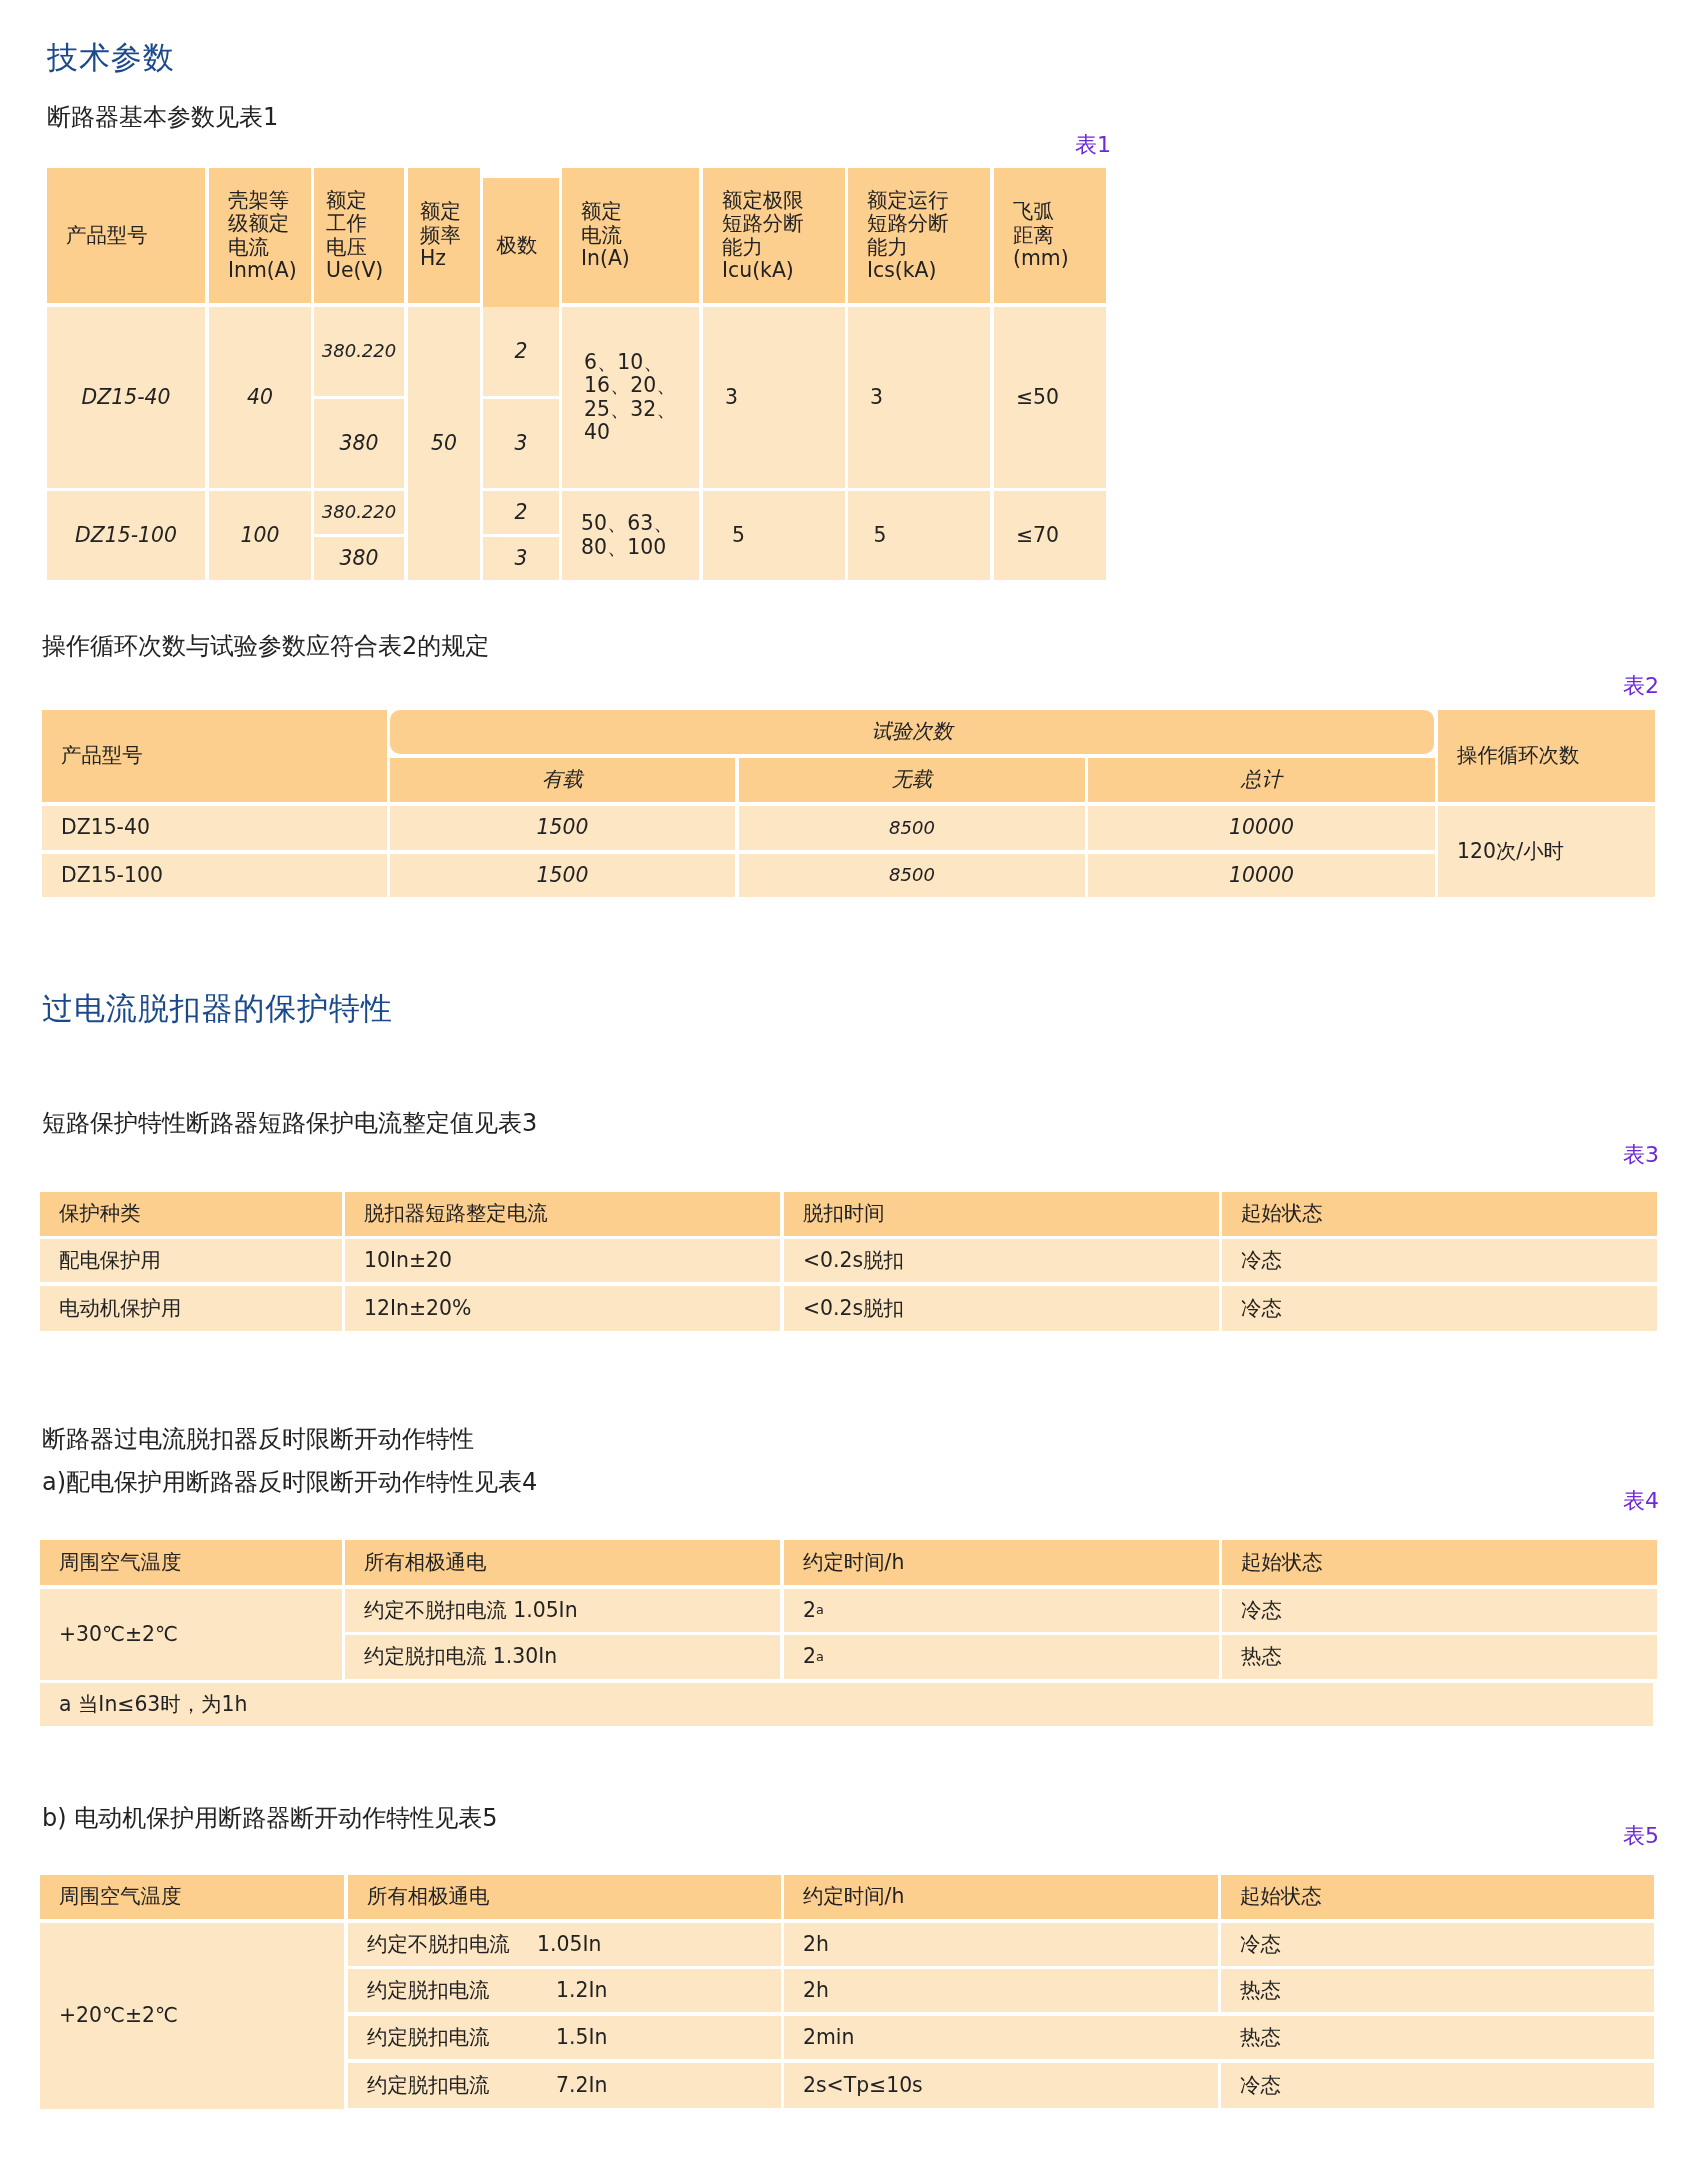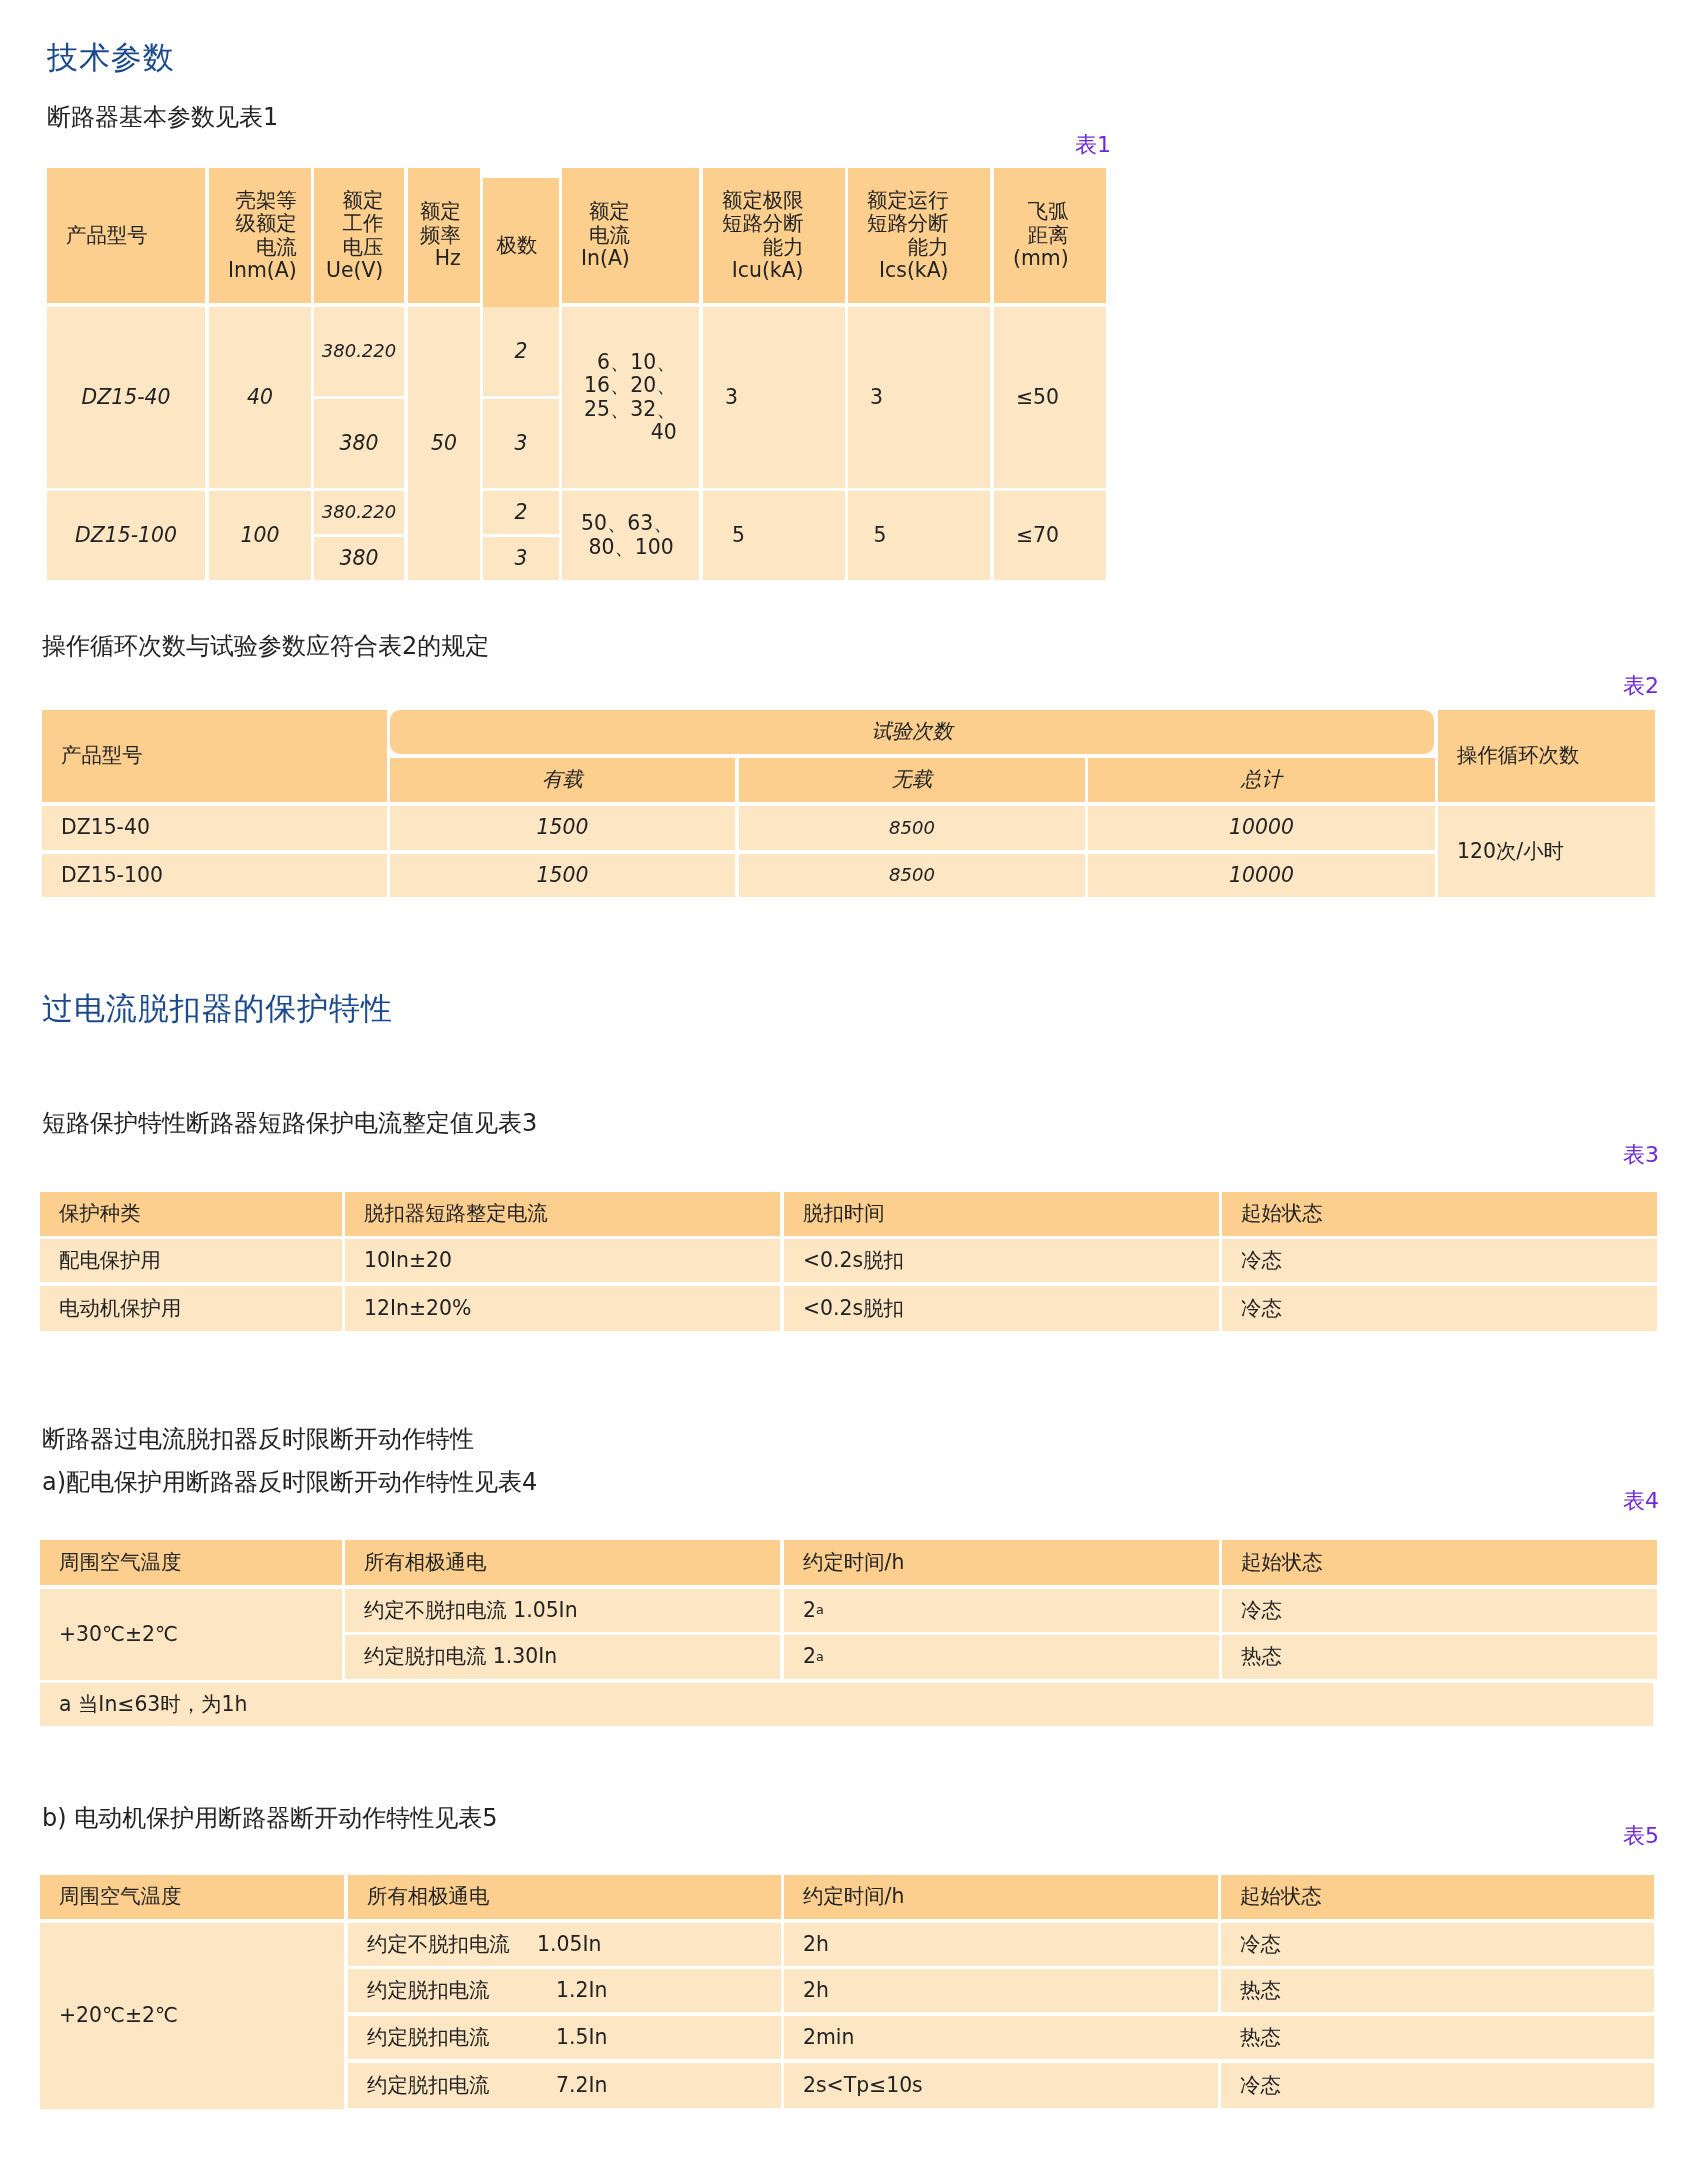--- a/index.html
+++ b/index.html
@@ -4,21 +4,21 @@
 <style>
   html,body{margin:0;padding:0;background:#fff;}
   body{width:1704px;height:2172px;position:relative;font-family:"DejaVu Sans","Liberation Sans",sans-serif;color:#222;overflow:hidden;}
   .h1{position:absolute;color:#1b4a8c;font-size:31px;letter-spacing:0.9px;}
   .txt{position:absolute;font-size:24px;color:#222;white-space:nowrap;}
   .lbl{position:absolute;font-size:22px;color:#6d28d9;}
   .c{position:absolute;box-sizing:border-box;display:flex;align-items:center;font-size:20.4px;line-height:1.15;padding:0 19px;}
   .hd{background:#fdcf8f;}
   .bd{background:#fde6c4;}
   .ctr{justify-content:center;text-align:center;padding:0 11px;font-style:italic;}
-  .pre{white-space:pre-line;text-align:right;}
+  .pre{white-space:pre-line;}
   sup{font-size:12.8px;}
 </style>
 </head>
 <body>
 
 <div class="h1" style="left:47px;top:37px;">技术参数</div>
 <div class="txt" style="left:47px;top:101px;">断路器基本参数见表1</div>
 <div class="lbl" style="left:1075px;top:130px;">表1</div>
 
 <div>

